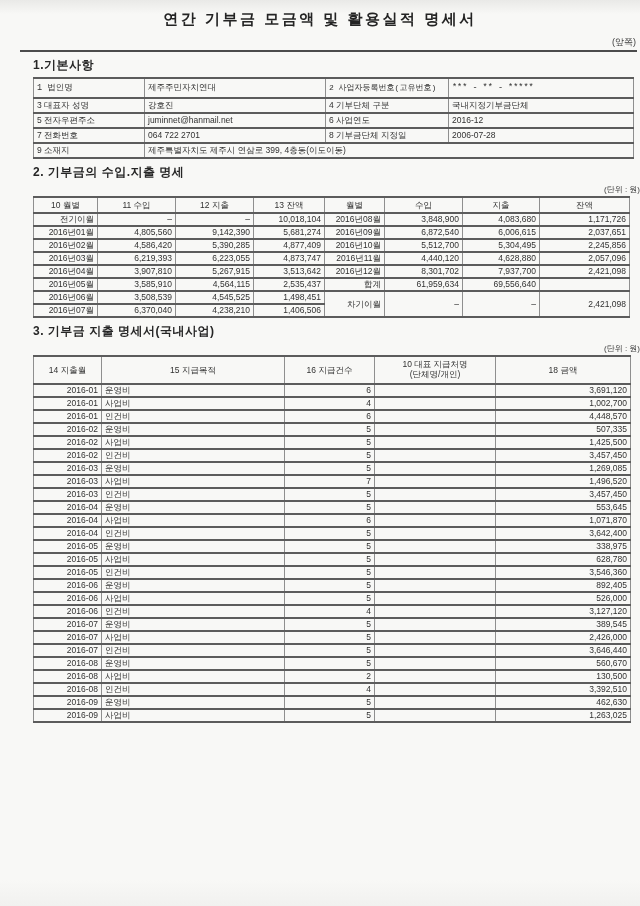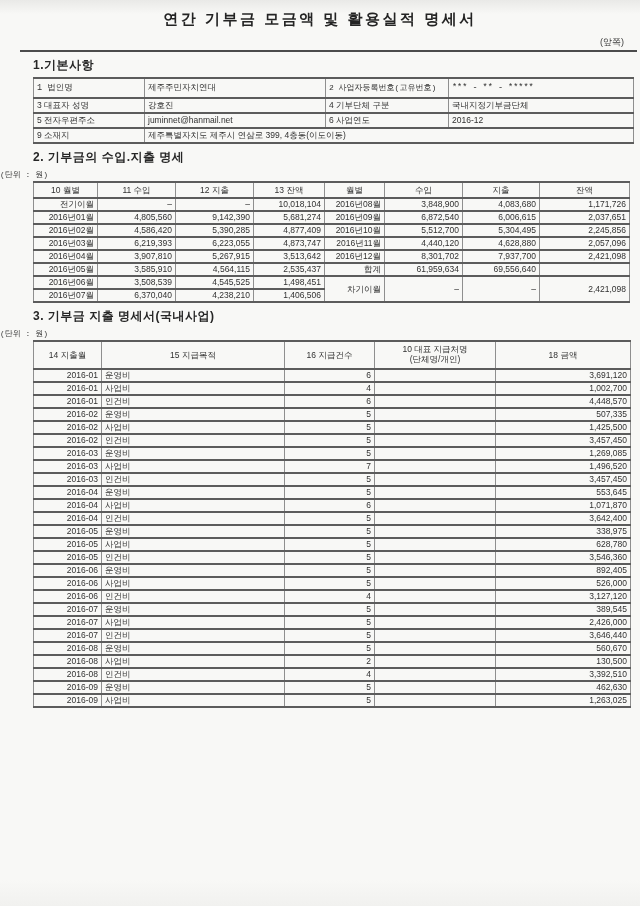--- a/index.html
+++ b/index.html
@@ -16,40 +16,40 @@
     text-align:center;
     font-size:15px;
     font-weight:bold;
     letter-spacing:2.5px;
     color:#242424;
   }
   .side-label{
     margin-top:7px;
     text-align:right;
     font-size:9px;
-    padding-right:16px;
+    padding-right:4px;
     color:#3a3a3a;
   }
   .top-rule{
     border:none;
     border-top:2px solid #4c4c4c;
     margin:1px 3px 0 20px;
   }
   .sec-heading{
     margin:5px 13px 0 33px;
     font-size:12px;
     font-weight:bold;
     color:#262626;
     letter-spacing:0.5px;
   }
   .unit-label{
+    text-align:right;
     font-size:8px;
     color:#3a3a3a;
     margin:3px 0 1px 0;
-    font-family:Liberation Mono, monospace;
   }
   table{
     border-collapse:collapse;
     table-layout:fixed;
     margin-left:33px;
     font-size:8.5px;
     color:#313131;
   }
   td,th{
     border-left:1px solid #8f8f8f;
@@ -126,20 +126,26 @@
     <td>4 기부단체 구분</td>
     <td>국내지정기부금단체</td>
   </tr>
   <tr>
     <td>5 전자우편주소</td>
     <td>juminnet@hanmail.net</td>
     <td>6 사업연도</td>
     <td>2016-12</td>
   </tr>
   <tr>
+    <td>7 전화번호</td>
+    <td>064 722 2701</td>
+    <td>8 기부금단체 지정일</td>
+    <td>2006-07-28</td>
+  </tr>
+  <tr>
     <td>9 소재지</td>
     <td colspan="3">제주특별자치도 제주시 연삼로 399, 4층동(이도이동)</td>
   </tr>
 </tbody>
   </table>
 
 <div class="sec-heading">2. 기부금의 수입.지출 명세</div>
 <div class="unit-label">(단위 : 원)</div>
 
 <table id="monthly-table">

